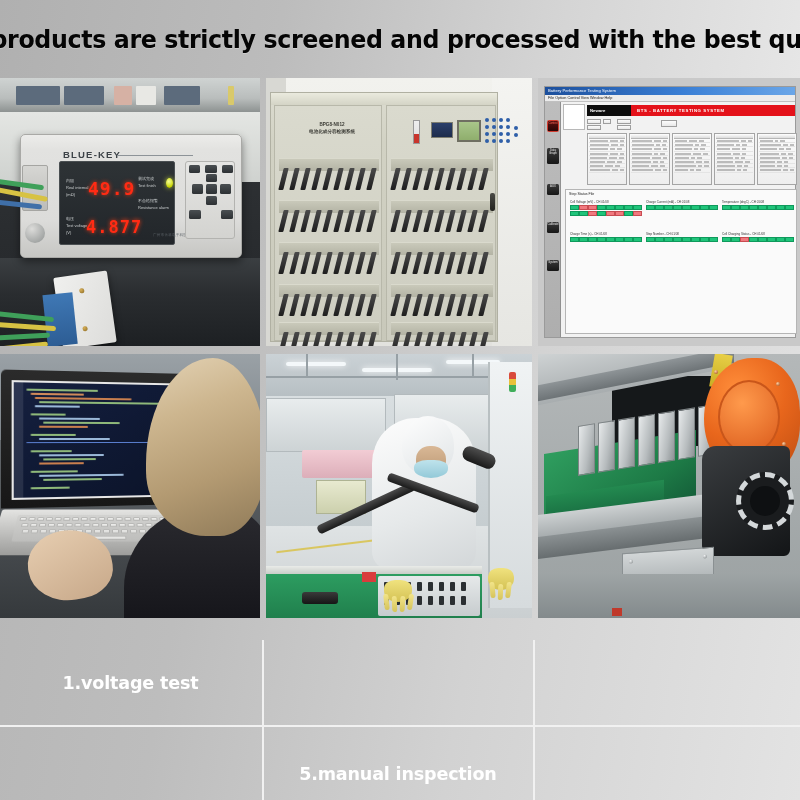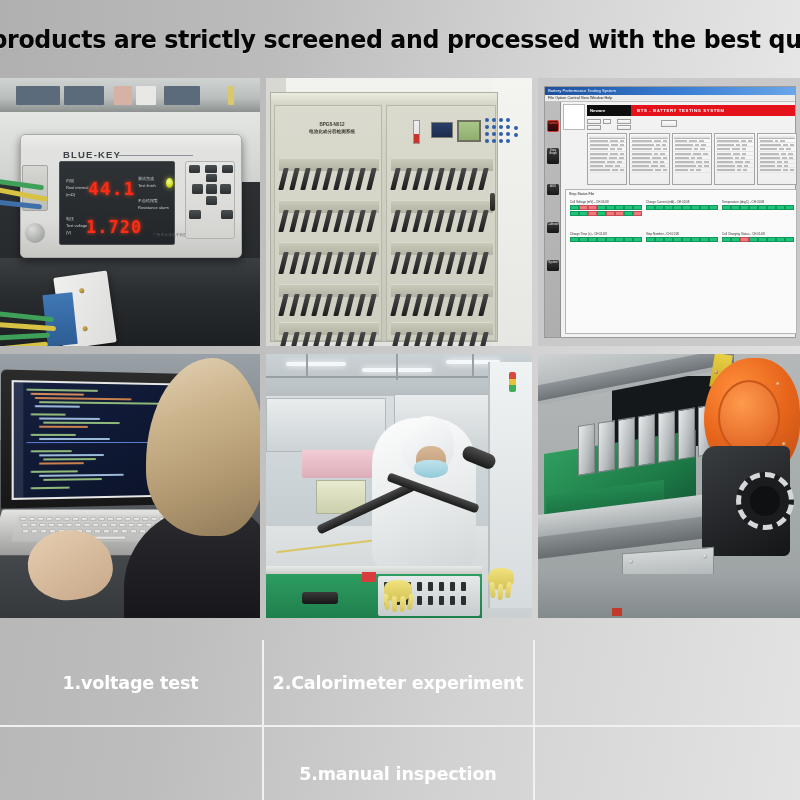--- a/index.html
+++ b/index.html
@@ -401,26 +401,26 @@
           <div class="p v-brand">BLUE-KEY</div>
           <div class="p v-rule"></div>
 
           <div class="p v-connector"></div>
           <div class="p v-jack"></div>
 
           <div class="p v-panel">
             <div class="v-cn v-cn-a">内阻</div>
             <div class="v-cn" style="left:6px;top:23px;">Real internal</div>
             <div class="v-cn" style="left:6px;top:30px;">(mΩ)</div>
-            <div class="v-lcd v-lcd1">44.1</div>
+            <div class="v-lcd v-lcd1">49.9</div>
 
             <div class="v-cn v-cn-b">电压</div>
             <div class="v-cn" style="left:6px;top:61px;">Test voltage</div>
             <div class="v-cn" style="left:6px;top:68px;">(V)</div>
-            <div class="v-lcd v-lcd2">1.720</div>
+            <div class="v-lcd v-lcd2">4.877</div>
 
             <div class="v-cn v-cn-c">测试完成</div>
             <div class="v-cn" style="left:78px;top:21px;">Test finish</div>
             <div class="v-cn v-cn-d">不合格报警</div>
             <div class="v-cn" style="left:78px;top:43px;">Resistance alarm</div>
             <div class="p v-led"></div>
           </div>
 
           <div class="p v-maker">广州市蓝科电子科技有限公司</div>
 
@@ -1194,23 +1194,20 @@
         <div class="p w-base"></div>
         <div class="p w-red"></div>
       </div>
     </div>
   </div>
 
   <div id="caption-grid">
     <div class="cap-cell cap-r1 cap-c1">
       <span class="cap-text">1.voltage test</span>
     </div>
-    <div class="cap-cell cap-r1 cap-c2">
-      <span class="cap-text">2.Calorimeter experiment</span>
-    </div>
     <div class="cap-cell cap-r2 cap-c2">
       <span class="cap-text">5.manual inspection</span>
     </div>
 
     <div class="divider" id="div-h"></div>
     <div class="divider" id="div-v1"></div>
     <div class="divider" id="div-v2"></div>
   </div>
 
 </div>

